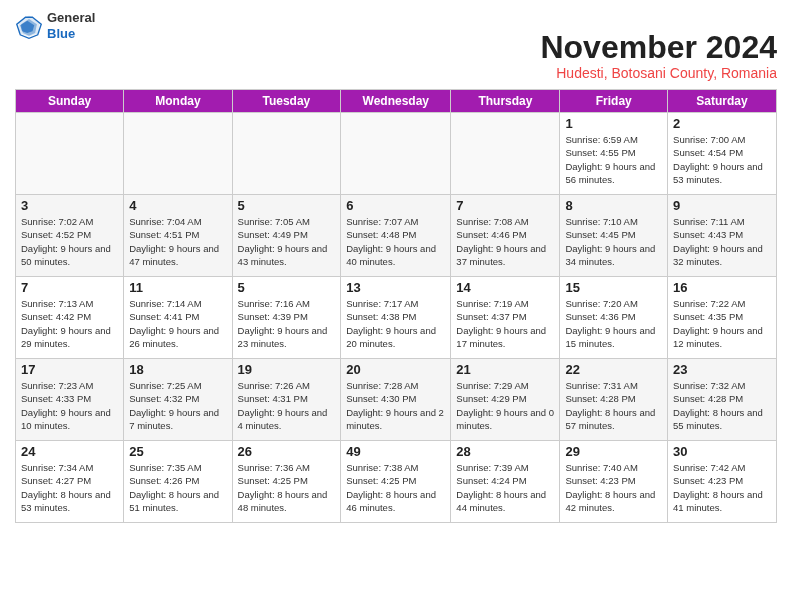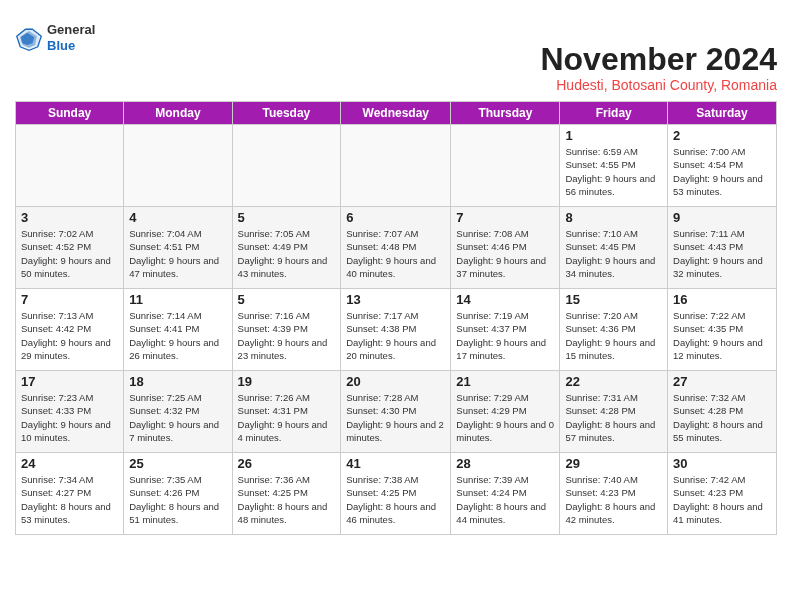--- a/index.html
+++ b/index.html
@@ -6,21 +6,21 @@
     body {
       font-family: Arial, sans-serif;
       background: #fff;
       width: 792px;
       height: 612px;
       overflow: hidden;
     }
     .page {
       width: 792px;
       height: 593px;
-      padding: 22px 15px;
+      padding: 10px 15px;
     }
     .header {
       display: flex;
       align-items: flex-start;
       justify-content: space-between;
       margin-bottom: 8px;
     }
     .logo {
       display: flex;
       align-items: center;
@@ -268,21 +268,21 @@
 Sunset: 4:29 PM
 Daylight: 9 hours and 0 minutes.</div>
           </td>
           <td>
             <span class="day-number">22</span>
             <div class="day-info">Sunrise: 7:31 AM
 Sunset: 4:28 PM
 Daylight: 8 hours and 57 minutes.</div>
           </td>
           <td>
-            <span class="day-number">27</span>
+            <span class="day-number">23</span>
             <div class="day-info">Sunrise: 7:32 AM
 Sunset: 4:28 PM
 Daylight: 8 hours and 55 minutes.</div>
           </td>
         </tr>
         <tr>
           <td>
             <span class="day-number">24</span>
             <div class="day-info">Sunrise: 7:34 AM
 Sunset: 4:27 PM
@@ -294,21 +294,21 @@
 Sunset: 4:26 PM
 Daylight: 8 hours and 51 minutes.</div>
           </td>
           <td>
             <span class="day-number">26</span>
             <div class="day-info">Sunrise: 7:36 AM
 Sunset: 4:25 PM
 Daylight: 8 hours and 48 minutes.</div>
           </td>
           <td>
-            <span class="day-number">41</span>
+            <span class="day-number">49</span>
             <div class="day-info">Sunrise: 7:38 AM
 Sunset: 4:25 PM
 Daylight: 8 hours and 46 minutes.</div>
           </td>
           <td>
             <span class="day-number">28</span>
             <div class="day-info">Sunrise: 7:39 AM
 Sunset: 4:24 PM
 Daylight: 8 hours and 44 minutes.</div>
           </td>

